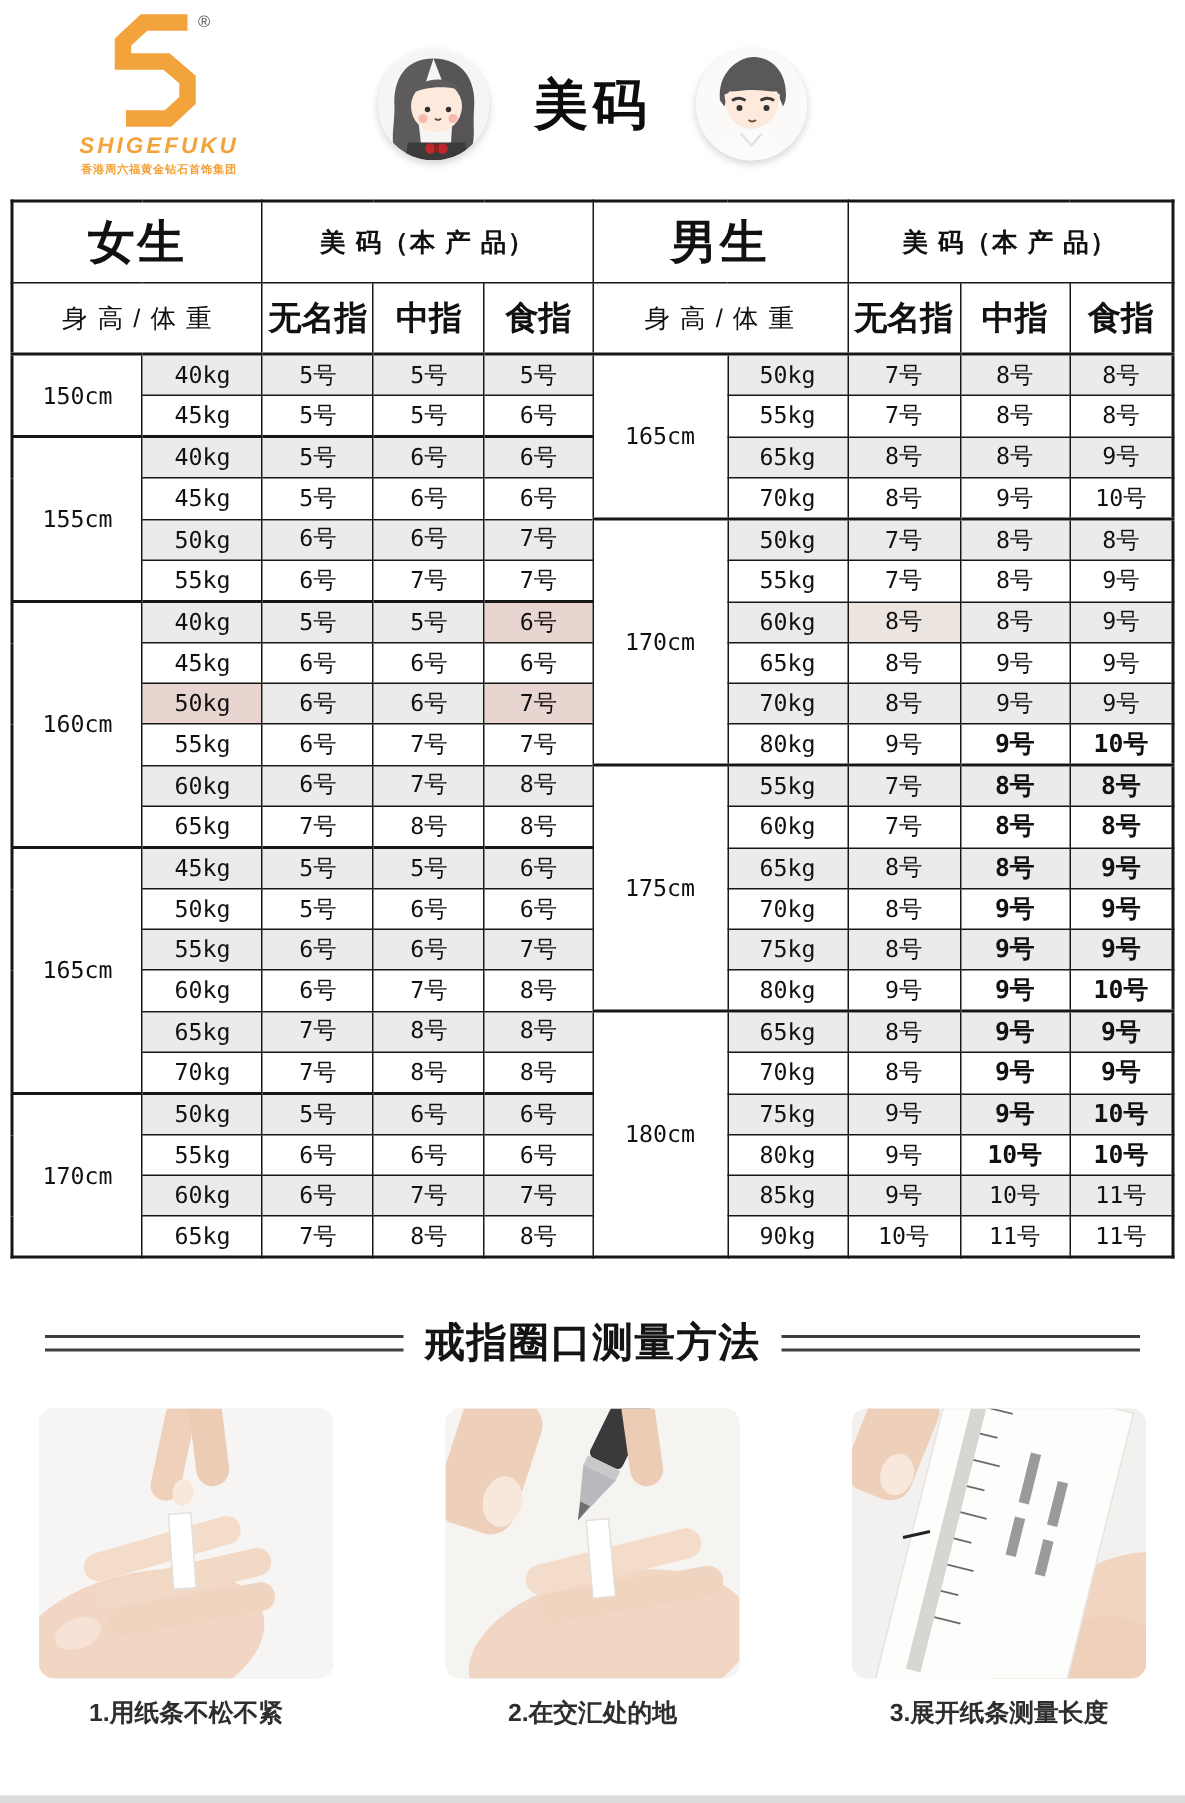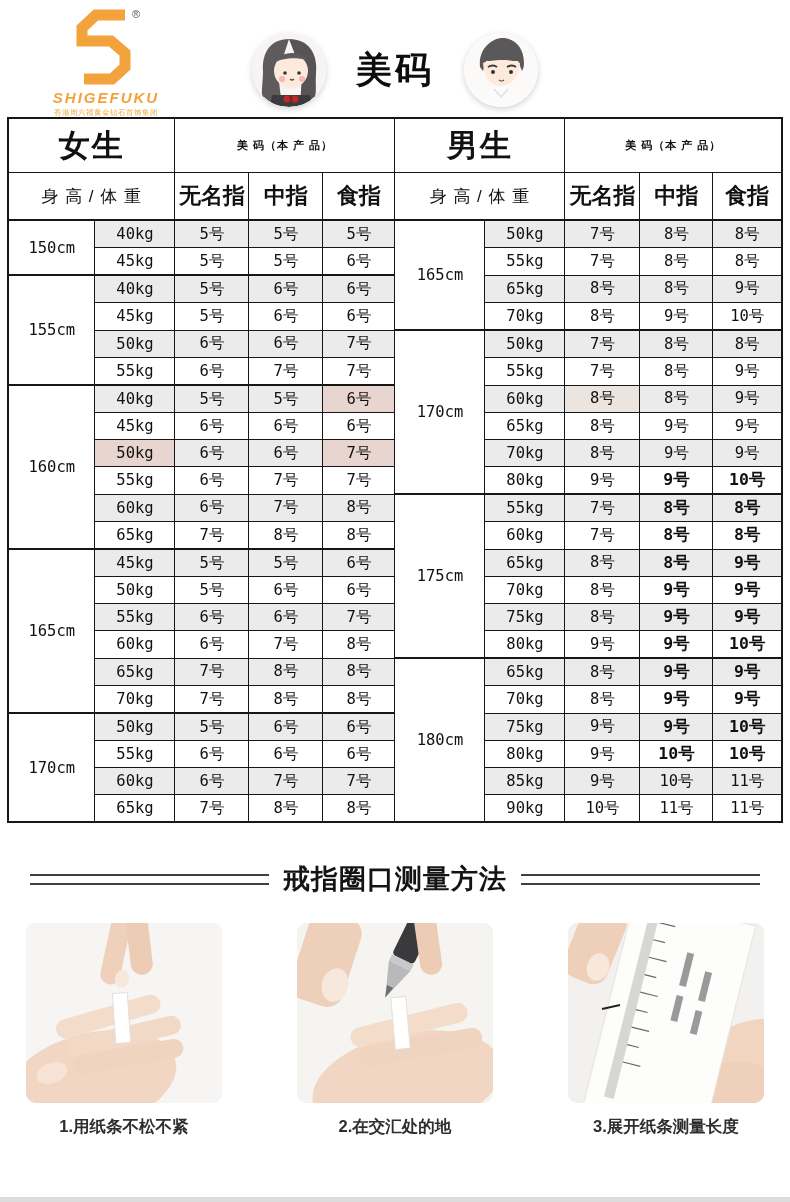--- a/index.html
+++ b/index.html
@@ -10,39 +10,39 @@
   body{
     width:790px;height:1202px;background:#fff;overflow:hidden;
     font-family:"Liberation Sans","DejaVu Sans",sans-serif;color:#111;
   }
   .page{position:relative;width:790px;height:1202px;}
 
   
   .brand{position:absolute;top:6px;left:14px;width:184px;text-align:center;}
   .brand svg{display:block;margin:0 auto;}
   .brand-name{color:var(--orange);font-weight:700;font-size:15px;letter-spacing:2px;margin-top:1px;font-style:italic;}
-  .brand-tagline{color:var(--orange);font-size:7.5px;letter-spacing:.5px;margin-top:2px;white-space:nowrap;}
+  .brand-tagline{color:var(--orange);font-size:7.5px;letter-spacing:.5px;margin-top:2px;white-space:nowrap;font-weight:bold;}
 
   
   .titles{padding-top:27px;text-align:center;}
   .main-title{margin:0;font-size:25px;font-weight:700;letter-spacing:.5px;color:#1c1c1c;}
   .subtitle{margin-top:8px;font-size:14.5px;font-weight:700;color:#222;}
   .note{margin-top:4px;font-size:11.5px;color:#333;letter-spacing:2px;}
 
   .avatar-row{margin-top:4px;display:flex;align-items:center;justify-content:center;gap:30px;height:78px;}
   .avatar{width:74px;height:74px;border-radius:50%;overflow:hidden;box-shadow:0 2px 6px rgba(0,0,0,.18);background:#fff;}
   .size-label{font-size:36px;font-weight:900;letter-spacing:3px;color:#0d0d0d;}
 
   
-  table{border-collapse:collapse;table-layout:fixed;margin:8px auto 0;width:774px;border:2px solid var(--border);}
+  table{border-collapse:collapse;table-layout:fixed;margin:24px auto 0;width:774px;border:2px solid var(--border);}
   td{border:1px solid var(--border);text-align:center;padding:0;height:26px;white-space:nowrap;overflow:hidden;}
   thead tr:first-child td{height:53px;}
   thead tr:last-child td{height:46px;}
   .gender{font-size:31px;font-weight:700;font-family:"Liberation Serif","DejaVu Serif",serif;letter-spacing:2px;}
-  .size-hdr{font-size:11px;font-weight:700;letter-spacing:1px;}
+  .size-hdr{font-size:17px;font-weight:700;letter-spacing:1px;}
   .hw{font-size:17px;font-weight:400;letter-spacing:1px;}
   .finger{font-size:22px;font-weight:700;}
   .h-cell,.w-cell,.r-cell{font-family:"DejaVu Sans Mono","DejaVu Sans",monospace;font-size:15.5px;background:#fff;}
   .shade{background:#ebebeb;}
   .pink{background:#e9d5d0;}
   .pink-soft{background:#ece4df;}
   .bold{font-weight:700;font-size:16.5px;}
   .group-start{border-top-width:2px;}
 
   

